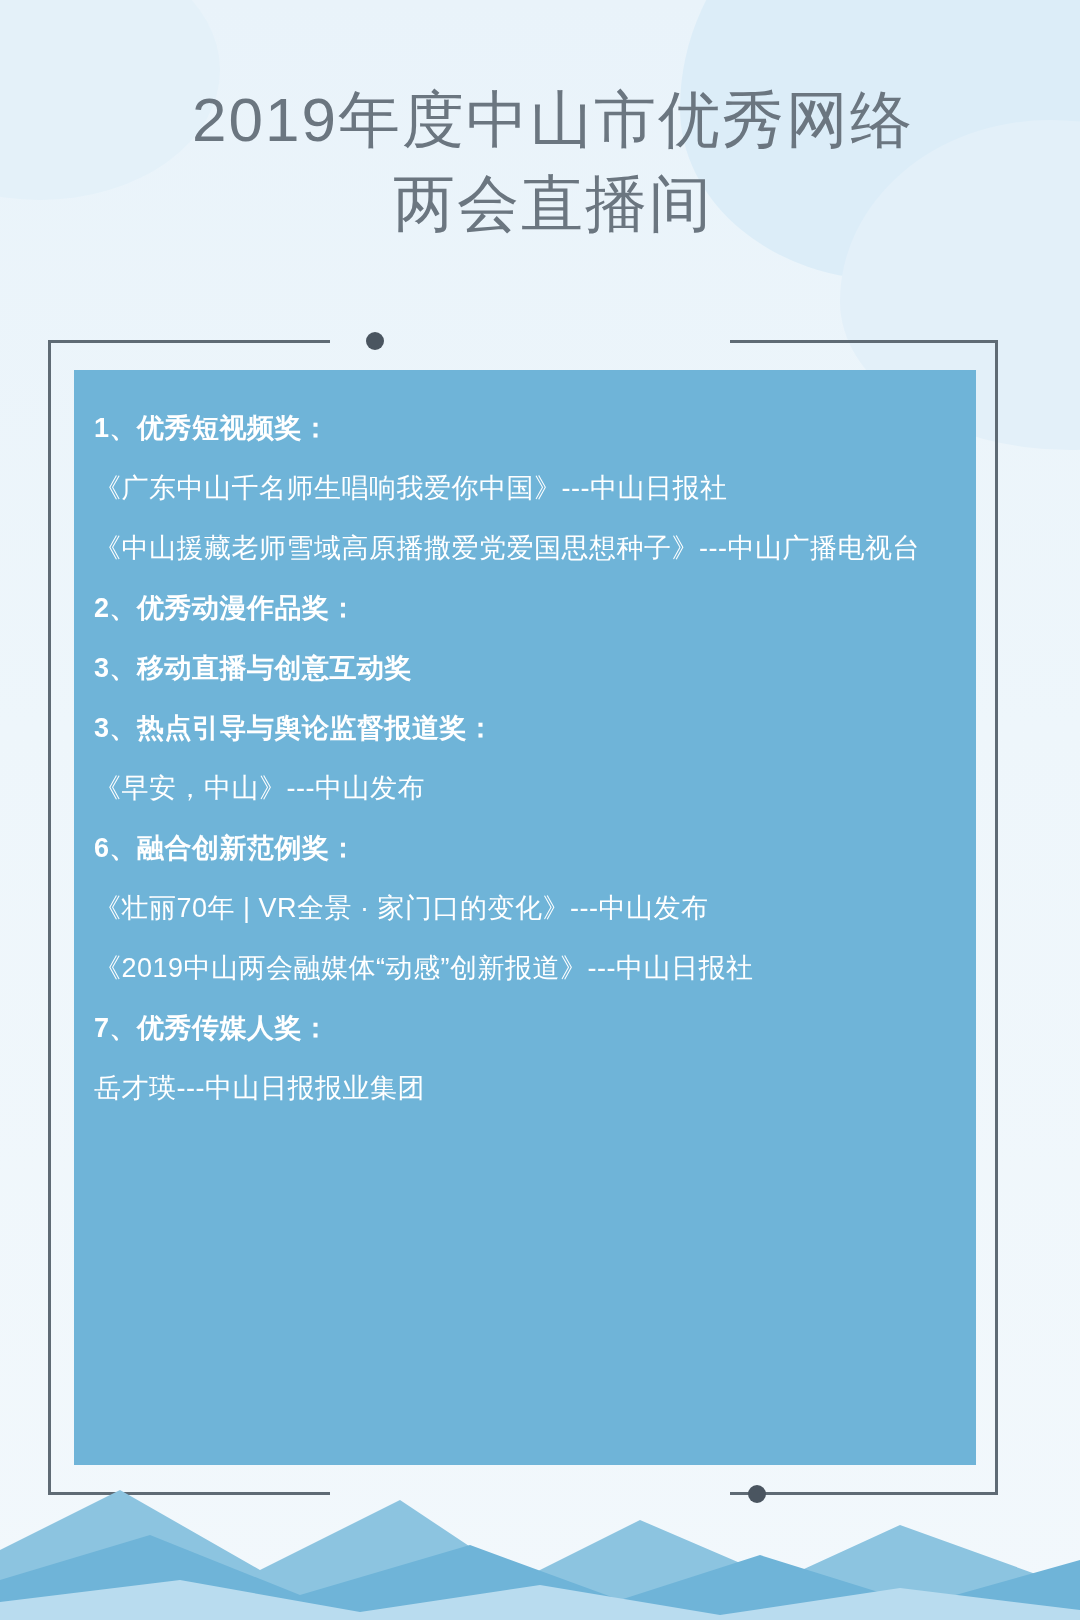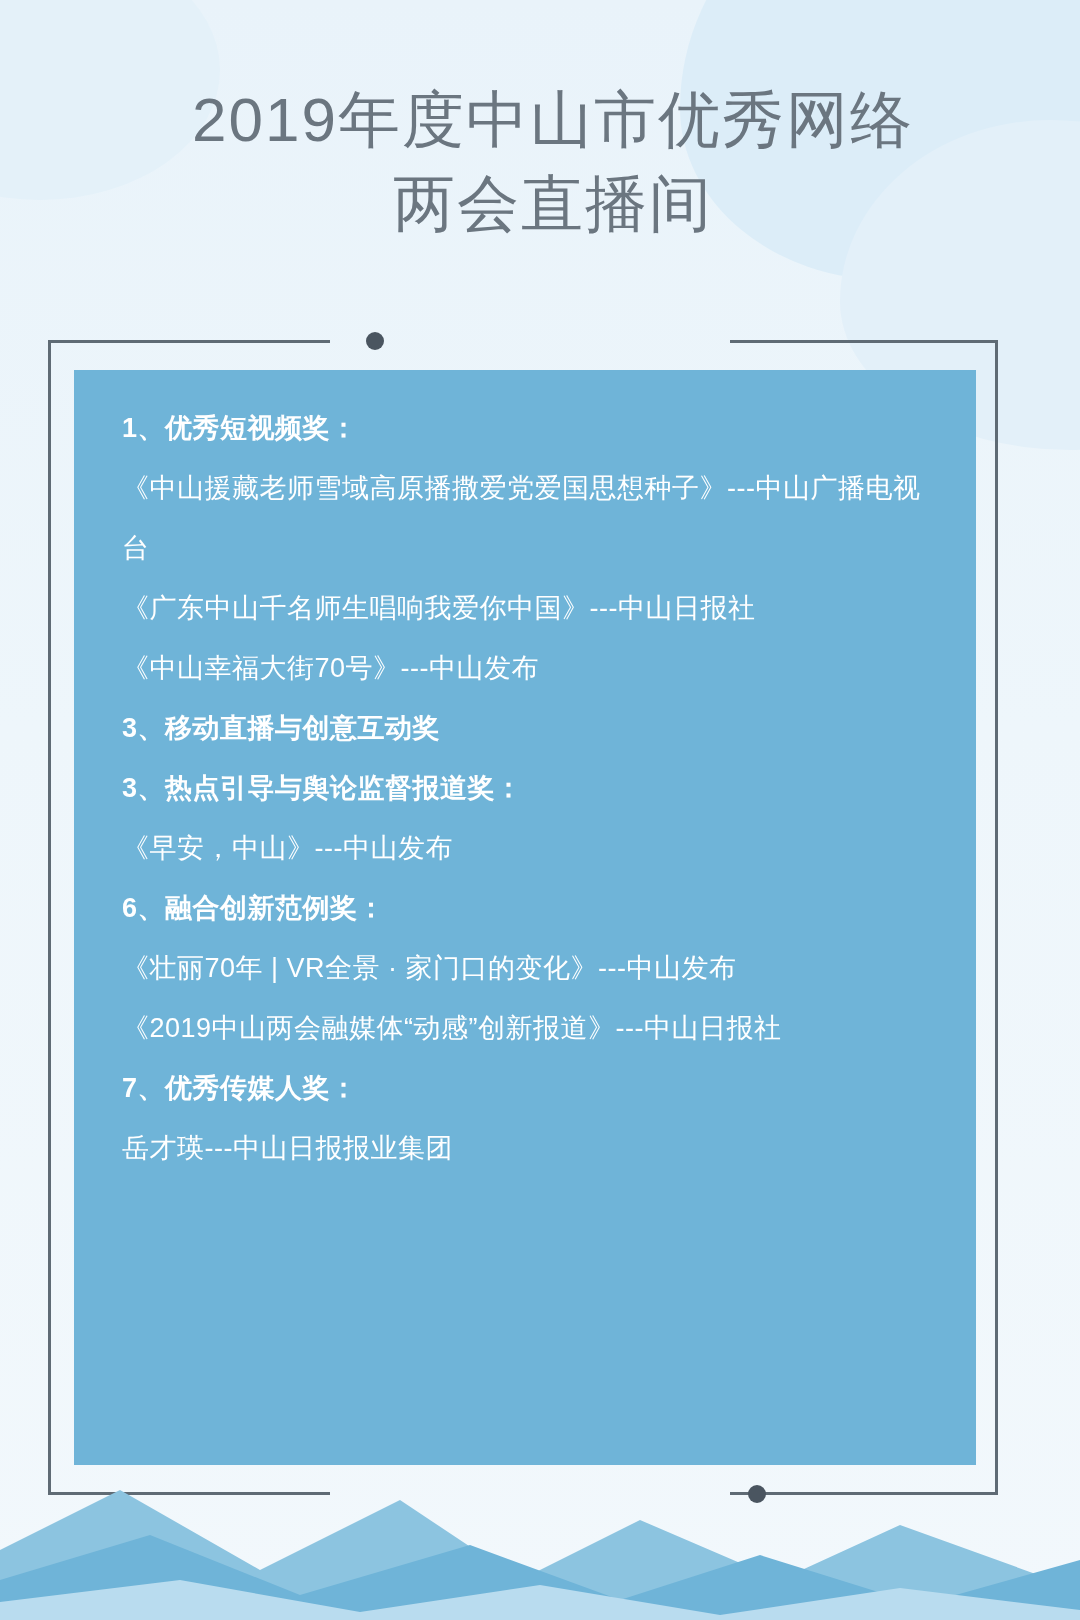--- a/index.html
+++ b/index.html
@@ -125,21 +125,21 @@
   
   .panel {
     position: absolute;
     left: 74px;
     top: 370px;
     width: 902px;
     height: 1095px;
     background: #6fb4d8;
     z-index: 5;
     box-sizing: border-box;
-    padding: 28px 34px 20px 48px;
+    padding: 28px 34px 20px 20px;
     overflow: hidden;
   }
   .entry {
     color: #ffffff;
     font-size: 27px;
     line-height: 60px;
     letter-spacing: 0.5px;
     white-space: normal;
     word-break: break-all;
   }
@@ -177,23 +177,23 @@
     <div class="f-left"></div>
     <div class="f-right"></div>
     <div class="f-bottom-left"></div>
     <div class="f-bottom-right"></div>
     <div class="dot dot-top"></div>
     <div class="dot dot-bottom"></div>
   </div>
 
   <div class="panel" id="award-list">
       <div class="entry heading">1、优秀短视频奖：</div>
+      <div class="entry">《广东中山千名师生唱响我爱你中国》---中山日报社</div>
       <div class="entry">《中山援藏老师雪域高原播撒爱党爱国思想种子》---中山广播电视台</div>
-      <div class="entry">《广东中山千名师生唱响我爱你中国》---中山日报社</div>
-      <div class="entry">《中山幸福大街70号》---中山发布</div>
+      <div class="entry heading">2、优秀动漫作品奖：</div>
       <div class="entry heading">3、移动直播与创意互动奖</div>
       <div class="entry heading">3、热点引导与舆论监督报道奖：</div>
       <div class="entry">《早安，中山》---中山发布</div>
       <div class="entry heading">6、融合创新范例奖：</div>
       <div class="entry">《壮丽70年 | VR全景 · 家门口的变化》---中山发布</div>
       <div class="entry">《2019中山两会融媒体“动感”创新报道》---中山日报社</div>
       <div class="entry heading">7、优秀传媒人奖：</div>
       <div class="entry">岳才瑛---中山日报报业集团</div>
     </div>
 

